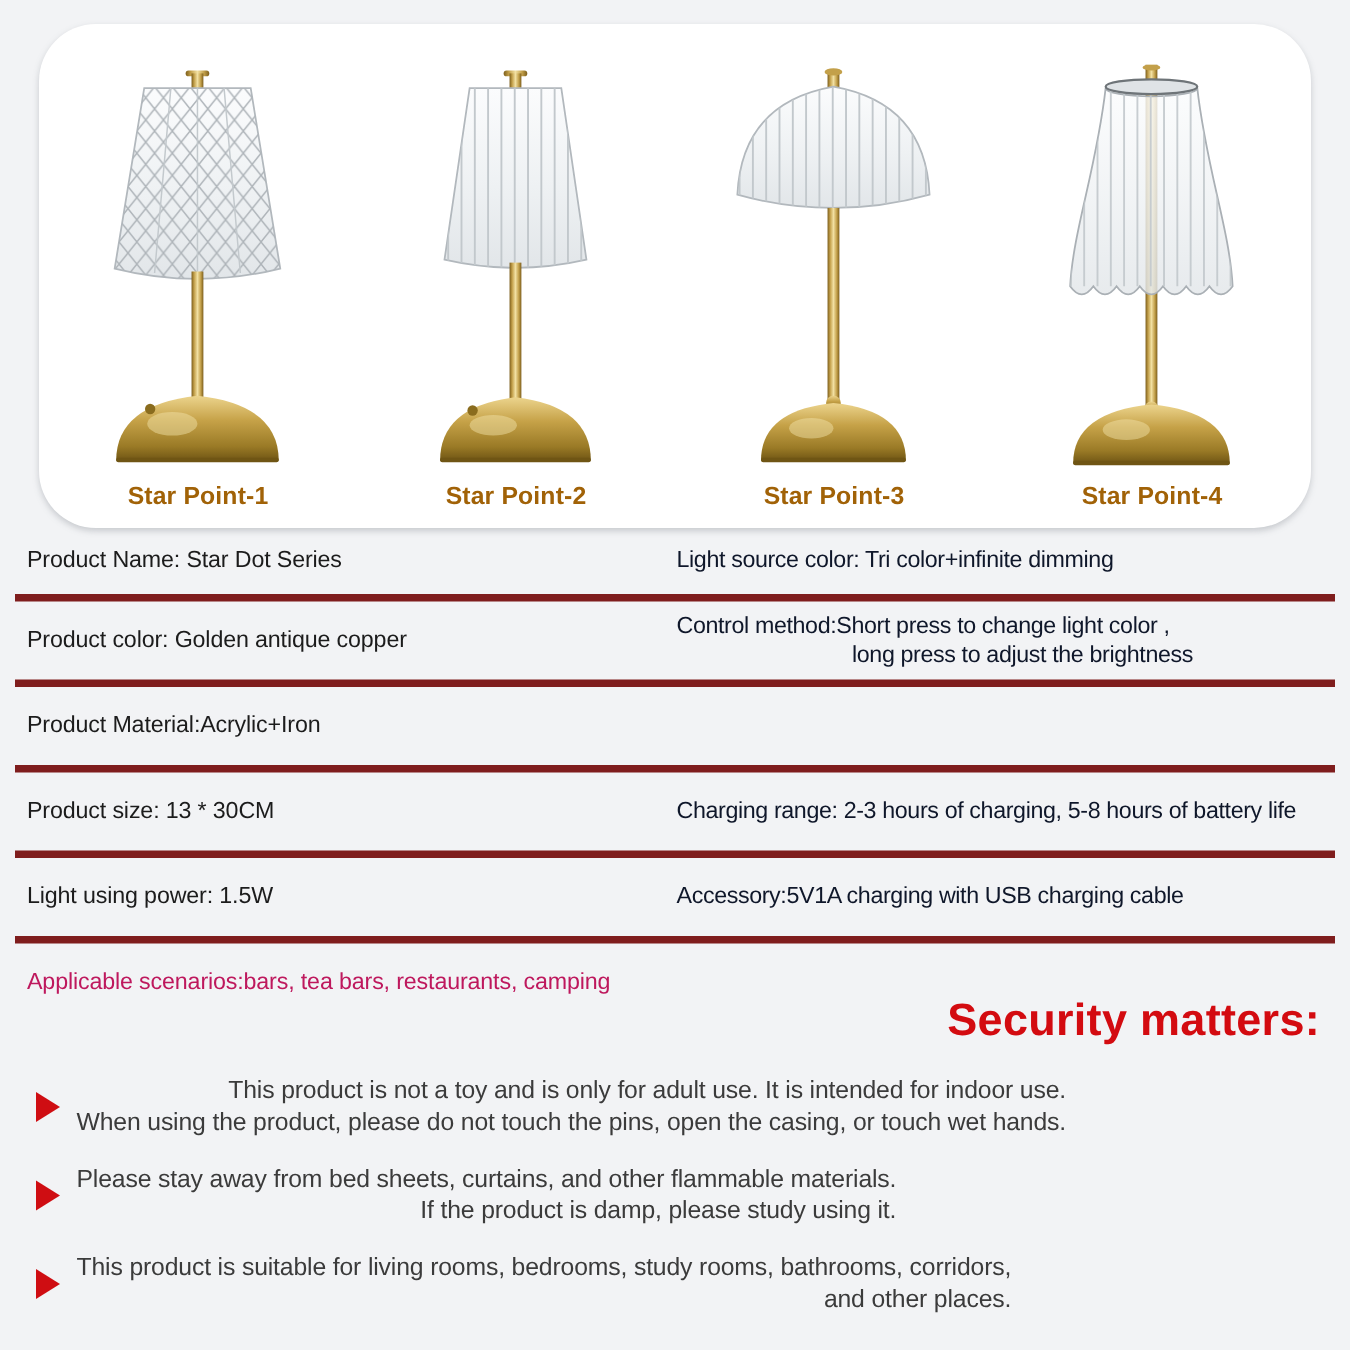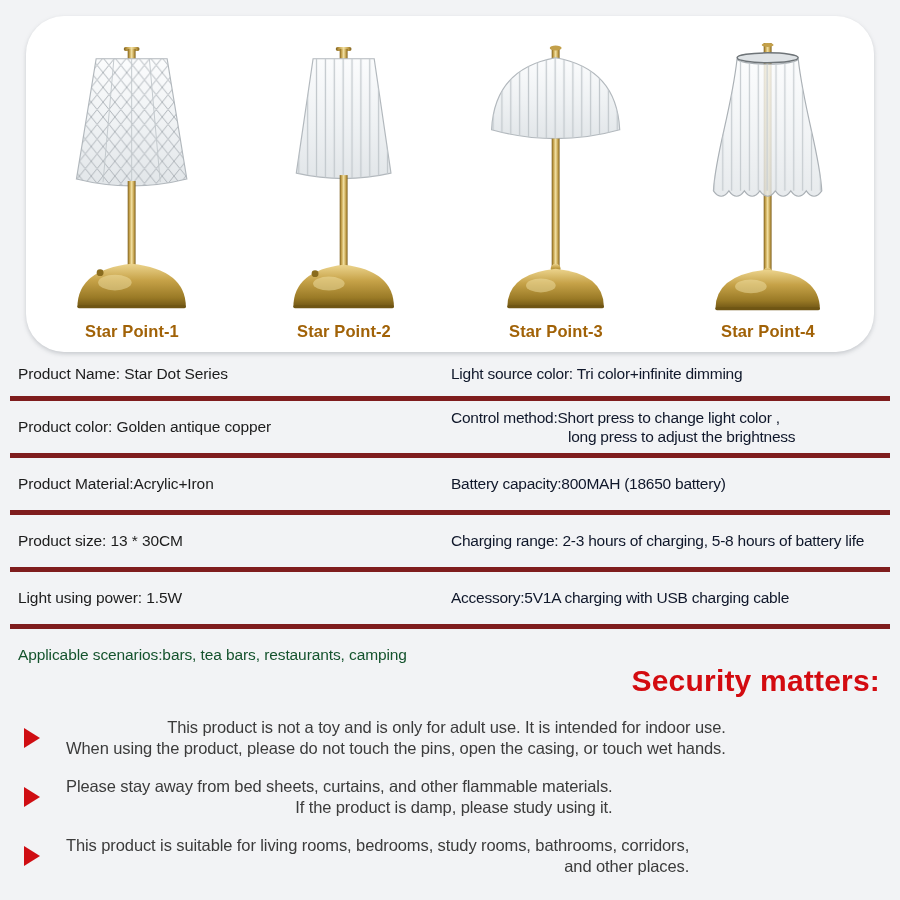--- a/index.html
+++ b/index.html
@@ -19,26 +19,26 @@
   .lamp-label{font-size:16.5px;font-weight:700;color:#a16207;margin-top:3px;letter-spacing:.1px;}
   
   .spec-table{position:absolute;left:10px;top:352px;width:880px;}
   .spec-row{display:flex;align-items:center;border-bottom:5px solid #7f1d1d;}
   .spec-row.first{height:44px;}
   .spec-row.std{height:52px;}
   .cell-left{width:433px;padding-left:8px;font-size:15.5px;letter-spacing:-.1px;color:#1c1c1c;}
   .cell-right{flex:1;font-size:15.5px;letter-spacing:-.25px;color:#0f172a;white-space:nowrap;}
   .cell-line2{margin-left:117px;}
   .two-line{line-height:19px;}
-  .spec-footer{height:51px;display:flex;align-items:center;padding-left:8px;font-size:15.5px;letter-spacing:-.1px;color:#14532d;}
+  .spec-footer{height:51px;display:flex;align-items:center;padding-left:8px;font-size:15.5px;letter-spacing:-.1px;color:#be185d;}
   
   .security{position:absolute;left:20px;top:664px;width:860px;text-align:right;}
   .security-title{font-size:30px;font-weight:700;color:#d30b10;letter-spacing:.2px;}
   .security-items{margin-top:19px;margin-left:4px;display:flex;flex-direction:column;gap:17px;}
-  .security-item{display:flex;align-items:center;gap:26px;}
+  .security-item{display:flex;align-items:center;gap:11px;}
   .tri{width:0;height:0;flex:0 0 auto;
     border-left:16px solid #cf0d12;border-top:10px solid transparent;border-bottom:10px solid transparent;}
   .sec-text{font-size:16.5px;line-height:21px;color:#3b3b3b;letter-spacing:-.1px;}
 </style>
 </head>
 <body>
 
 <div class="page">
 
   <svg width="0" height="0" style="position:absolute" aria-hidden="true">
@@ -145,21 +145,20 @@
     <div class="spec-row std">
       <div class="cell-left">Product color: Golden antique copper</div>
       <div class="cell-right two-line">
         <div>Control method:Short press to change light color ,</div>
         <div class="cell-line2">long press to adjust the brightness</div>
       </div>
     </div>
 
     <div class="spec-row std">
       <div class="cell-left">Product Material:Acrylic+Iron</div>
-      <div class="cell-right">Battery capacity:800MAH (18650 battery)</div>
     </div>
 
     <div class="spec-row std">
       <div class="cell-left">Product size: 13 * 30CM</div>
       <div class="cell-right">Charging range: 2-3 hours of charging, 5-8 hours of battery life</div>
     </div>
 
     <div class="spec-row std">
       <div class="cell-left">Light using power: 1.5W</div>
       <div class="cell-right">Accessory:5V1A charging with USB charging cable</div>

